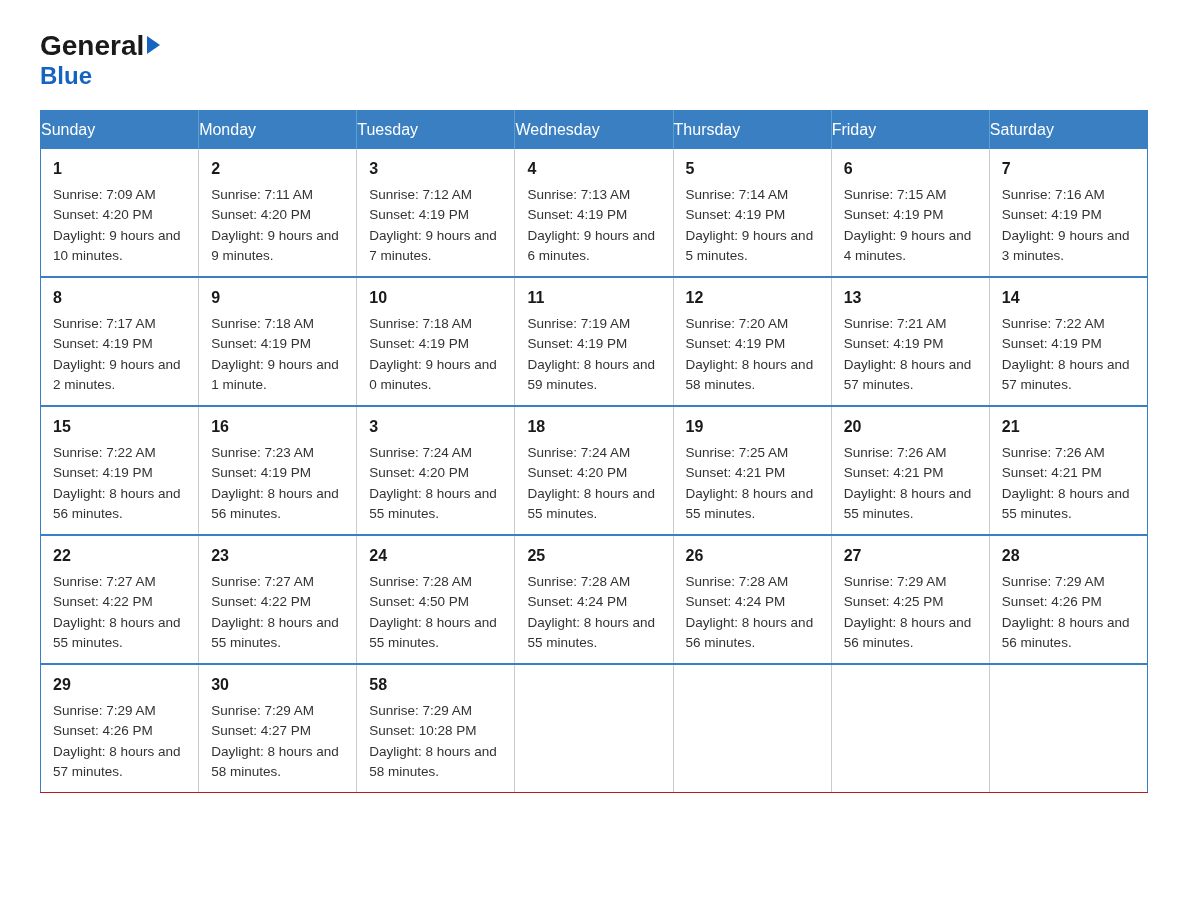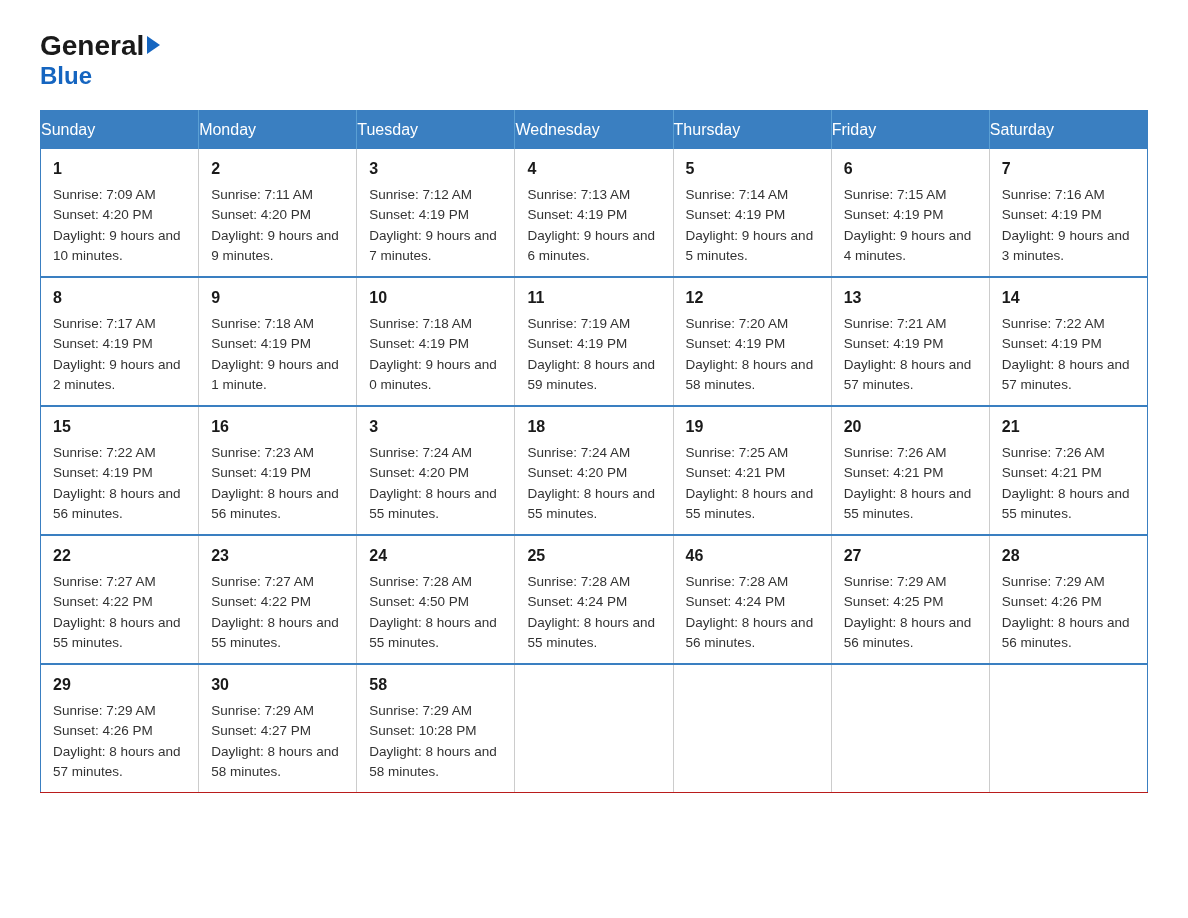--- a/index.html
+++ b/index.html
@@ -286,21 +286,21 @@
           <div>Sunset: 4:50 PM</div>
           <div>Daylight: 8 hours and 55 minutes.</div>
         </td>
         <td>
           <div class="day-number">25</div>
           <div>Sunrise: 7:28 AM</div>
           <div>Sunset: 4:24 PM</div>
           <div>Daylight: 8 hours and 55 minutes.</div>
         </td>
         <td>
-          <div class="day-number">46</div>
+          <div class="day-number">26</div>
           <div>Sunrise: 7:28 AM</div>
           <div>Sunset: 4:24 PM</div>
           <div>Daylight: 8 hours and 56 minutes.</div>
         </td>
         <td>
           <div class="day-number">27</div>
           <div>Sunrise: 7:29 AM</div>
           <div>Sunset: 4:25 PM</div>
           <div>Daylight: 8 hours and 56 minutes.</div>
         </td>

